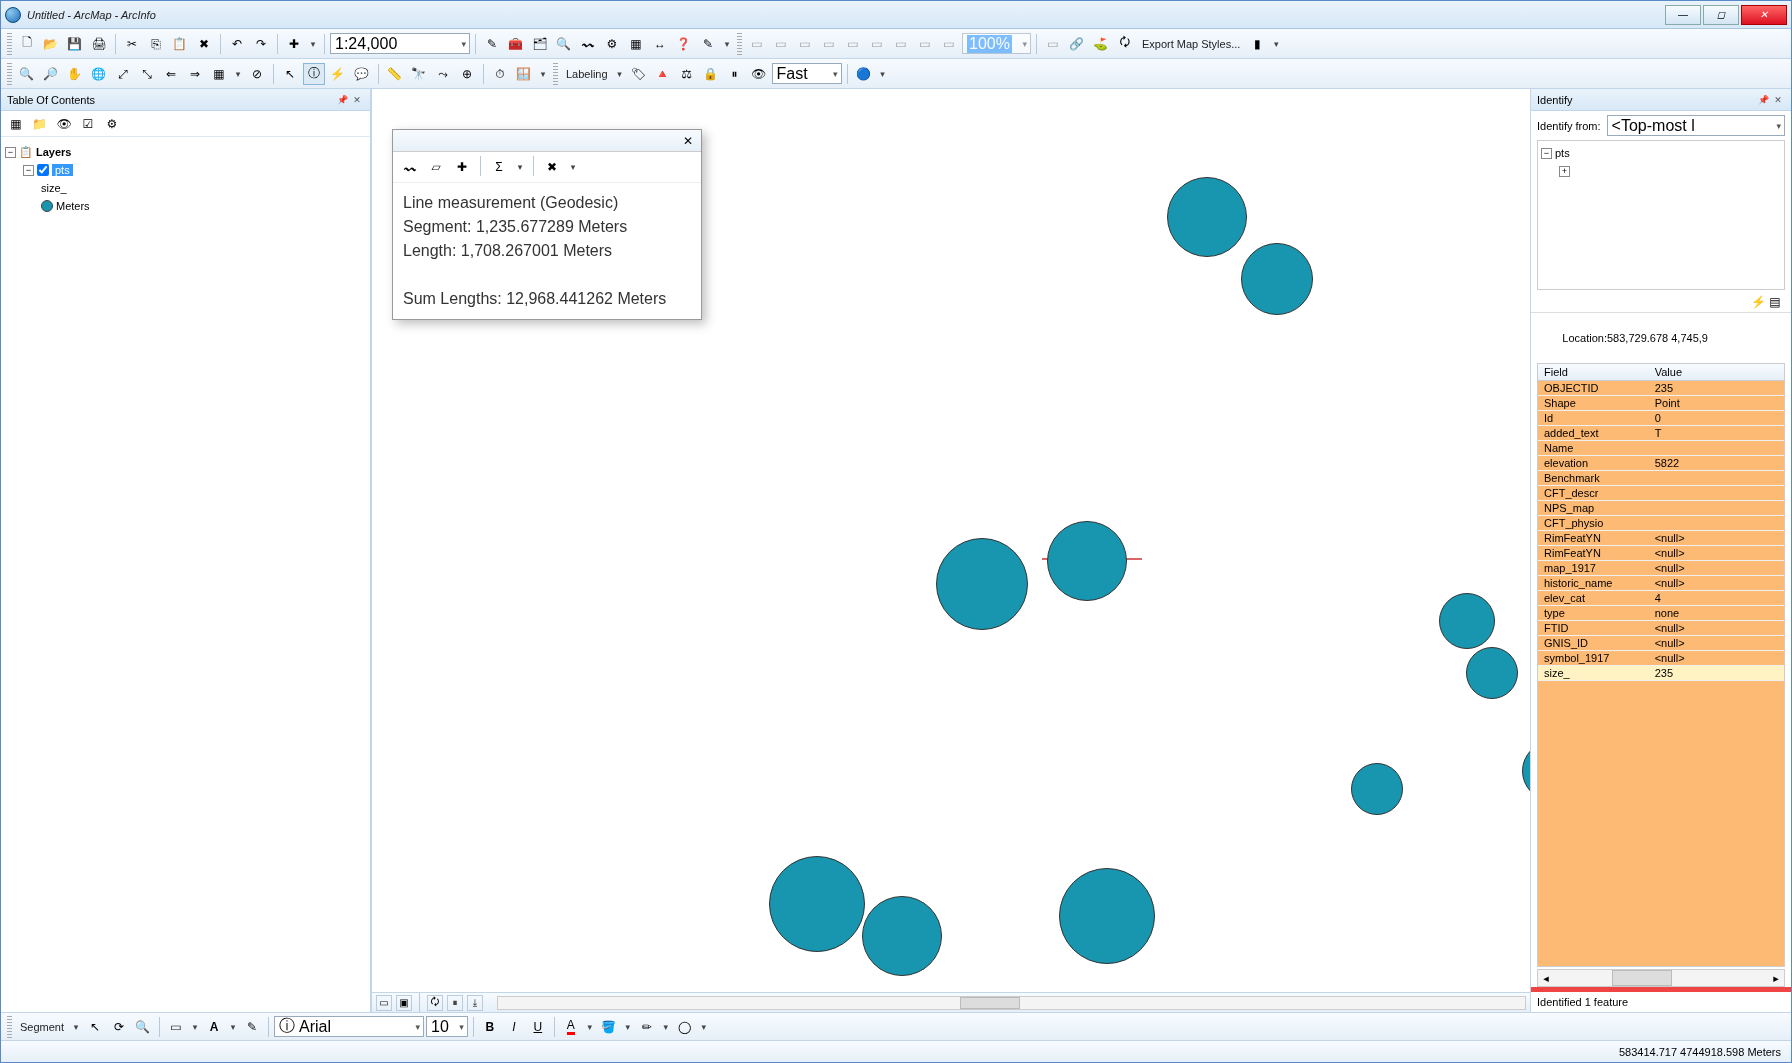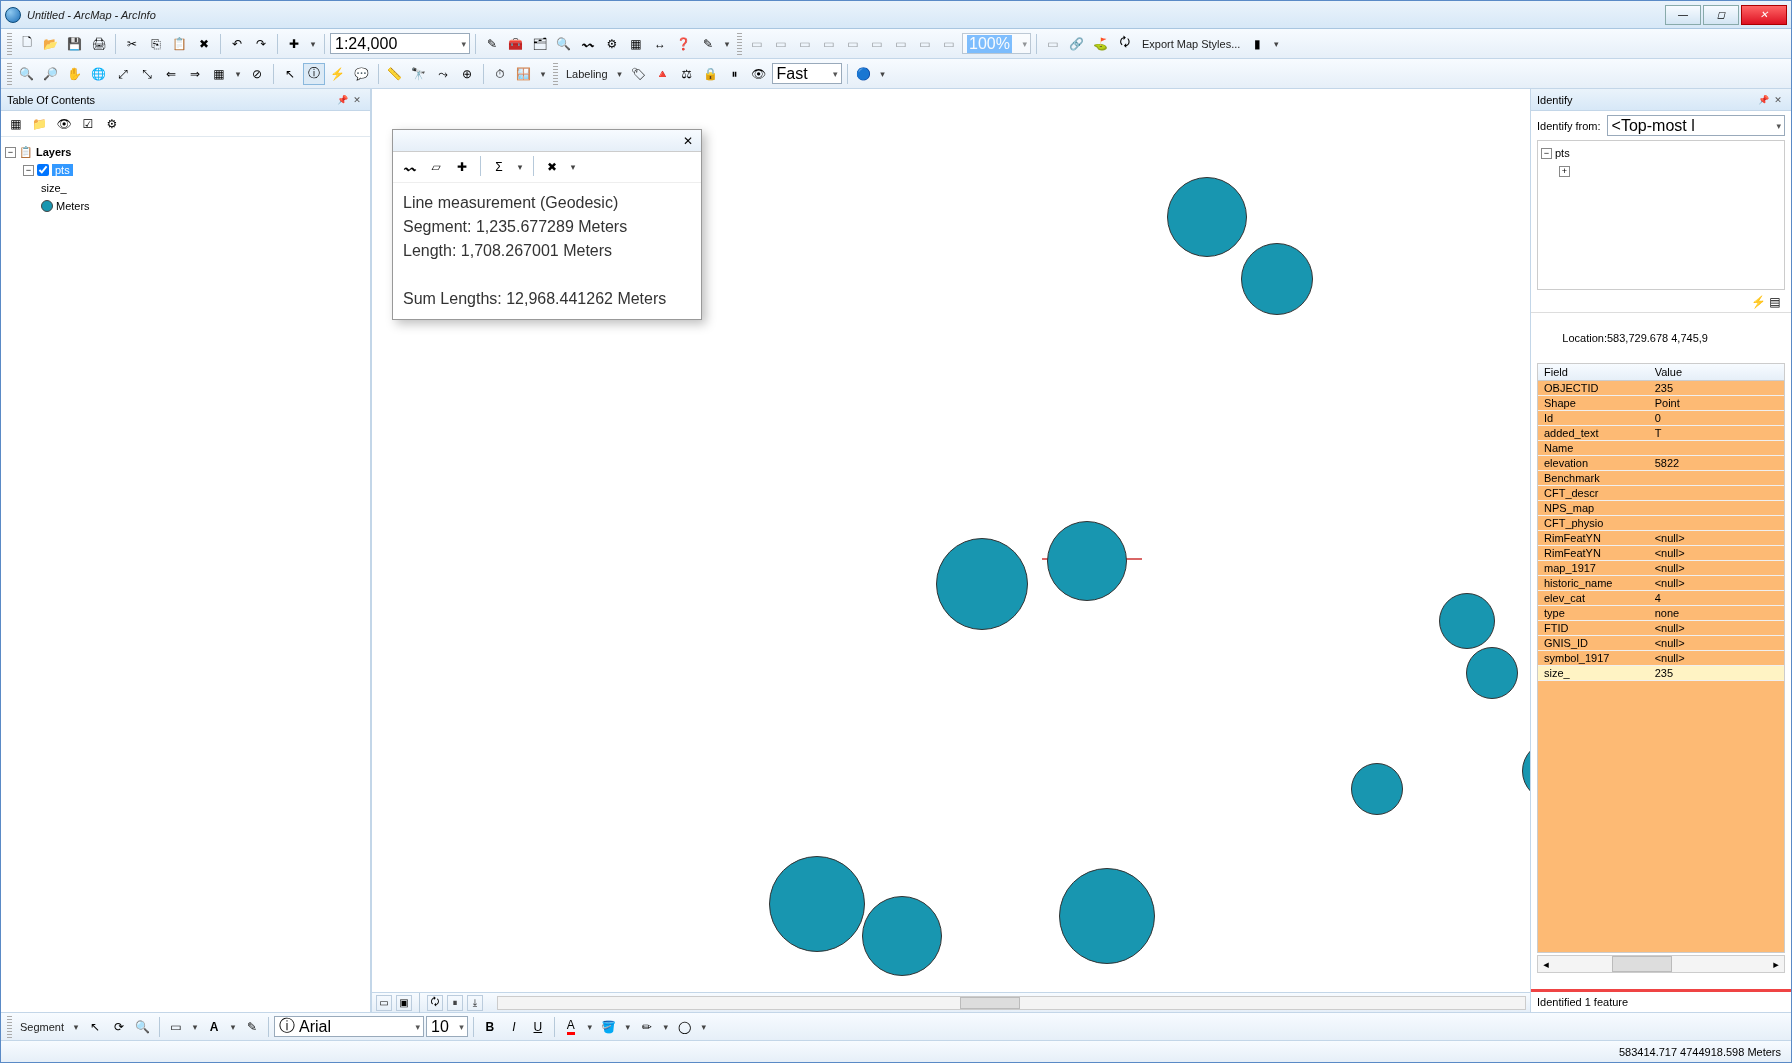--- a/index.html
+++ b/index.html
@@ -61,21 +61,21 @@
 .identify { width: 260px; }
 .identify-body { flex: 1; display: flex; flex-direction: column; min-height: 0; }
 .identify-from-row { display: flex; align-items: center; padding: 4px 6px; gap: 6px; }
 .identify-tree { height: 150px; border: 1px solid #ccc; margin: 0 6px 4px 6px; padding: 3px; overflow: auto; background:#fff;}
 .loc-row { display:flex; padding: 19px 6px; border-top:1px solid #ddd;text-align:right; }
 .attr-grid { flex:1; overflow: auto; margin: 0 6px; border:1px solid #ccc; background:#fdba74;}
 .attr-grid table { width:100%; border-collapse: collapse; font-size:11px;}
 .attr-grid th { background: linear-gradient(#f7fbff,#e6eff8); text-align:left; padding:2px 6px; border-bottom:1px solid #ccc; font-weight:normal;}
 .attr-grid td { padding:1px 6px; border-bottom:1px solid #f0f0f0;}
 .attr-grid tr.hl td { background:#fff3c4; }
-.ident-footer { padding: 4px 6px; border-top:3px solid #ef4444;margin-top:16px;}
+.ident-footer { padding: 4px 6px; border-top:5px solid #ef4444;}
 
 
 .measure-pop { position:absolute; left:400px; top:175px; width:310px; background:#fff; border:1px solid #999; box-shadow: 4px 4px 10px rgba(0,0,0,0.25);}
 .measure-head { height:22px; background:linear-gradient(#f7fbff,#e6eff8); display:flex; align-items:center; justify-content:flex-end; padding:0 4px; border-bottom:1px solid #ccc;}
 .measure-tools { display:flex; padding:4px 6px; gap:4px; border-bottom:1px solid #eee;}
 .measure-text { padding:8px 10px; font-size:16px; line-height:1.5; color:#333; min-height:110px;}
 
 
 .bottom-toolbar { height: 28px; background: linear-gradient(#f7fbff,#e6eff8); display:flex; align-items:center; padding:0 4px; gap:2px; border-top:1px solid #c3d6e8;}
 

